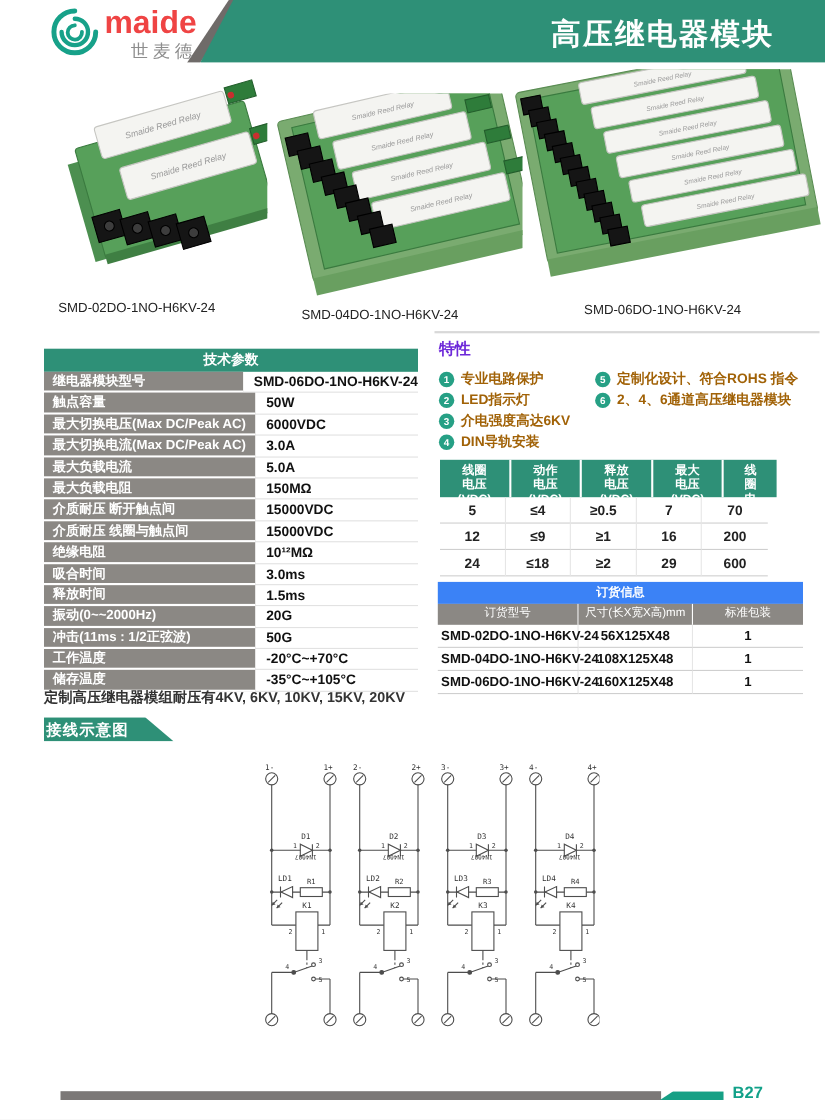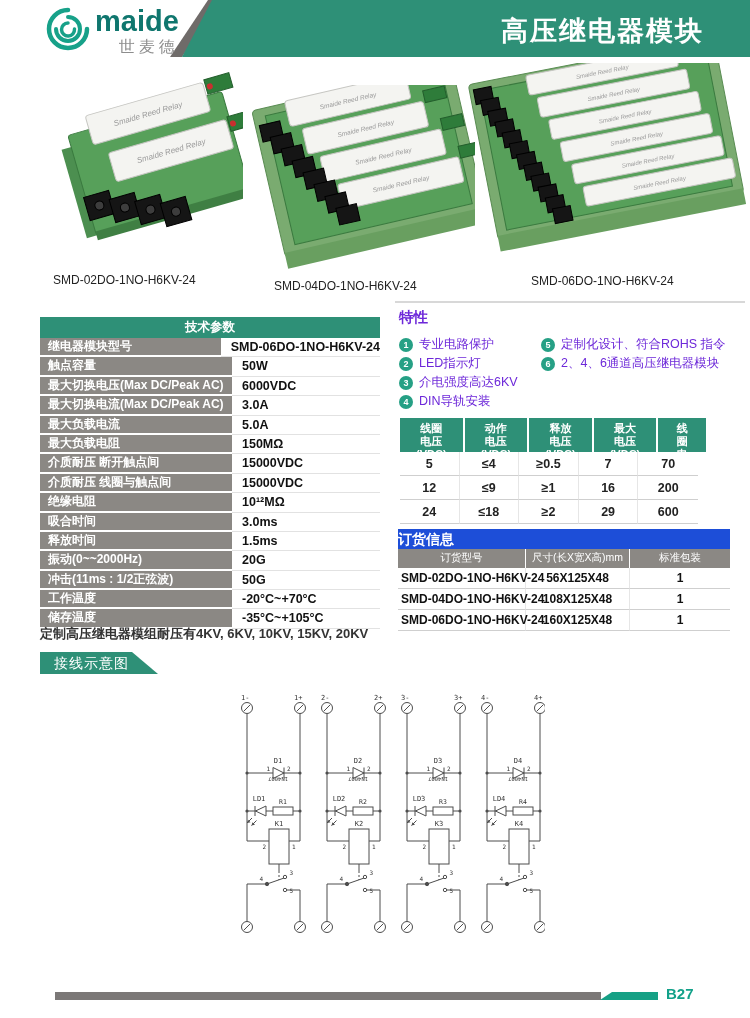--- a/index.html
+++ b/index.html
@@ -9,21 +9,21 @@
 
   
   .hdr{position:absolute;top:0;left:0;width:750px;height:57px;background:#fff}
   .hdr-gray{position:absolute;top:0;left:168px;width:62px;height:57px;background:#6f6b69;
             clip-path:polygon(40px 0,52px 0,14px 100%,2px 100%)}
   .hdr-green{position:absolute;top:0;left:182px;right:0;height:57px;background:#2e9077;
              clip-path:polygon(30px 0,100% 0,100% 100%,0 100%)}
   .hdr-title{position:absolute;right:46px;top:13px;font-size:27px;font-weight:bold;color:#fff;letter-spacing:2px}
   .logo{position:absolute;left:45px;top:6px;display:flex;align-items:flex-start}
   .logo-txt{margin-left:4px}
-  .brand{font-size:29px;font-weight:600;color:#0f766e;line-height:30px}
+  .brand{font-size:29px;font-weight:600;color:#ef4444;line-height:30px}
   .brand-cn{font-size:16px;color:#8d8d8d;letter-spacing:4px;text-align:right;margin-top:1px}
 
   
   .photo{position:absolute}
   .pl{position:absolute;font-size:12px;font-weight:500;color:#222}
 
   
   .tech{position:absolute;left:40px;top:317px;width:340px}
   .tech-h{height:21px;line-height:21px;background:#2e9077;color:#fff;text-align:center;
           font-size:12.5px;font-weight:bold}
@@ -37,51 +37,51 @@
   
   .feat-line{position:absolute;left:395px;top:301px;width:350px;height:2px;background:#d8d8d8}
   .features{position:absolute;left:399px;top:308px;width:350px}
   .feat-title{font-size:14.5px;font-weight:bold;color:#6d28d9;margin-bottom:8px}
   .feat-cols{display:flex}
   .feat-col1{width:142px}
   .feat-col2{flex:1}
   .feat{display:flex;align-items:center;height:19px;white-space:nowrap}
   .fnum{width:14px;height:14px;border-radius:50%;background:#26a085;color:#fff;font-size:9px;
         font-weight:bold;text-align:center;line-height:14px;flex:0 0 14px}
-  .ftext{font-size:12.5px;color:#6d28d9;font-weight:400;margin-left:6px}
+  .ftext{font-size:12.5px;color:#a16207;font-weight:700;margin-left:6px}
 
   
   .coil{position:absolute;left:400px;top:418px;width:298px}
   .coil-head{display:grid;grid-template-columns:repeat(5,1fr)}
   .c-h{background:#2e9077;color:#fff;font-size:11px;font-weight:bold;text-align:center;
        white-space:pre-line;line-height:13px;padding:4px 16px;border-right:2px solid #fff;height:34px}
   .c-h:last-child{border-right:none}
   .coil-row{display:grid;grid-template-columns:repeat(5,1fr)}
   .c-c{height:24px;line-height:24px;text-align:center;font-size:12.5px;font-weight:600;color:#222;
        border-bottom:1px solid #cfcfcf;border-right:1px solid #e6e6e6}
   .c-c:last-child{border-right:none}
 
   
   .order{position:absolute;left:398px;top:529px;width:332px}
-  .order-title{height:20px;line-height:20px;background:#1d4ed8;color:#fff;
-               font-size:14px;font-weight:bold}
+  .order-title{height:20px;line-height:20px;background:#3b82f6;color:#fff;text-align:center;
+               font-size:11px;font-weight:bold}
   .order-head{display:grid;grid-template-columns:128px 104px 100px}
   .o-h{background:#8b8884;color:#fff;font-size:10.5px;font-weight:400;text-align:center;
        height:19px;line-height:17px;border-right:1px solid #fff}
   .o-h:last-child{border-right:none}
   .order-row{display:grid;grid-template-columns:128px 104px 100px}
   .o-c{height:21px;line-height:21px;font-size:12px;font-weight:600;color:#111;text-align:center;
        border-bottom:1px solid #cfcfcf;border-right:1px solid #e6e6e6;white-space:nowrap}
   .o-c:first-child{text-align:left;padding-left:3px}
   .o-c:last-child{border-right:none}
 
   
   .wire-banner{position:absolute;left:40px;top:652px;width:118px;height:22px;background:#2e9077;
                clip-path:polygon(0 0,calc(100% - 26px) 0,100% 100%,0 100%)}
-  .wire-banner span{display:block;color:#fff;font-size:14px;font-weight:normal;line-height:22px;padding-left:14px;letter-spacing:1px}
+  .wire-banner span{display:block;color:#fff;font-size:14px;font-weight:bold;line-height:22px;padding-left:2px;letter-spacing:1px}
   .wiring{position:absolute;left:205px;top:694px}
   .wiring text{font-family:"DejaVu Sans Mono","Liberation Mono",monospace}
 
   
   .foot-gray{position:absolute;left:55px;top:992px;width:546px;height:8px;background:#7b7877}
   .foot-green{position:absolute;left:600px;top:992px;width:58px;height:8px;background:#16a085;
               clip-path:polygon(12px 0,100% 0,100% 100%,0 100%)}
   .foot-page{position:absolute;left:666px;top:985px;font-size:15px;font-weight:bold;color:#12a189}
 </style>
 </head>

